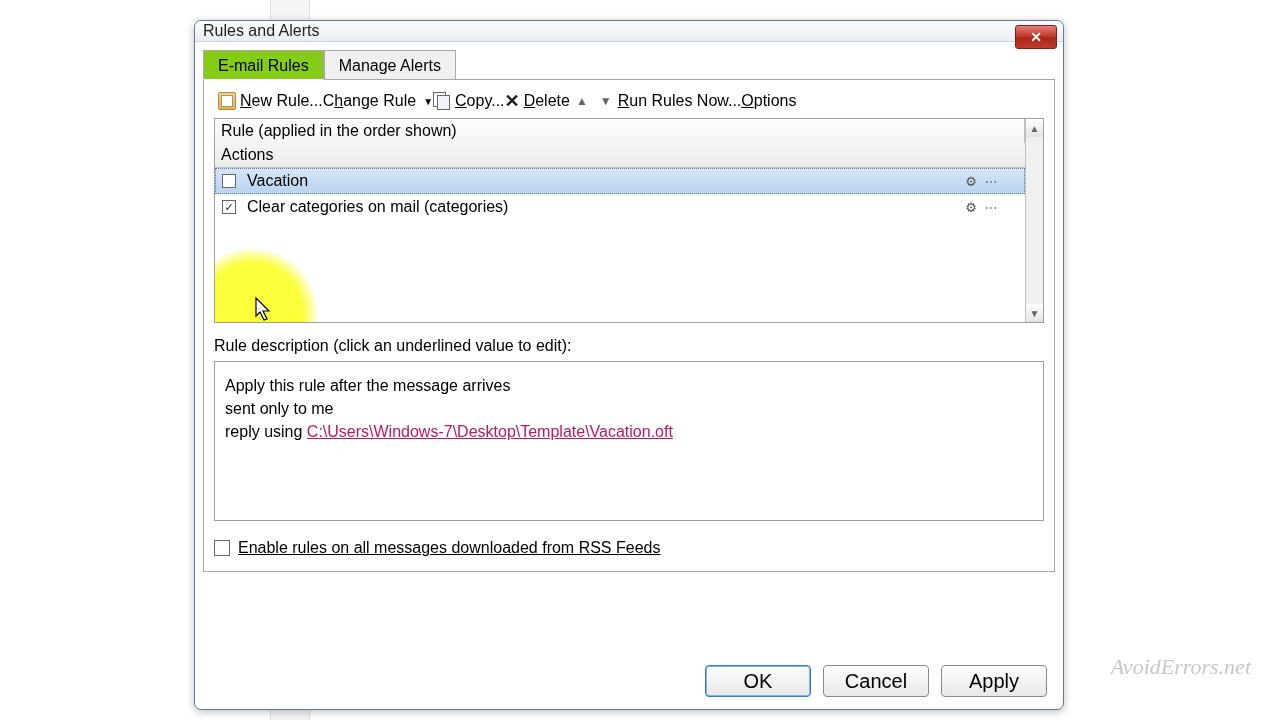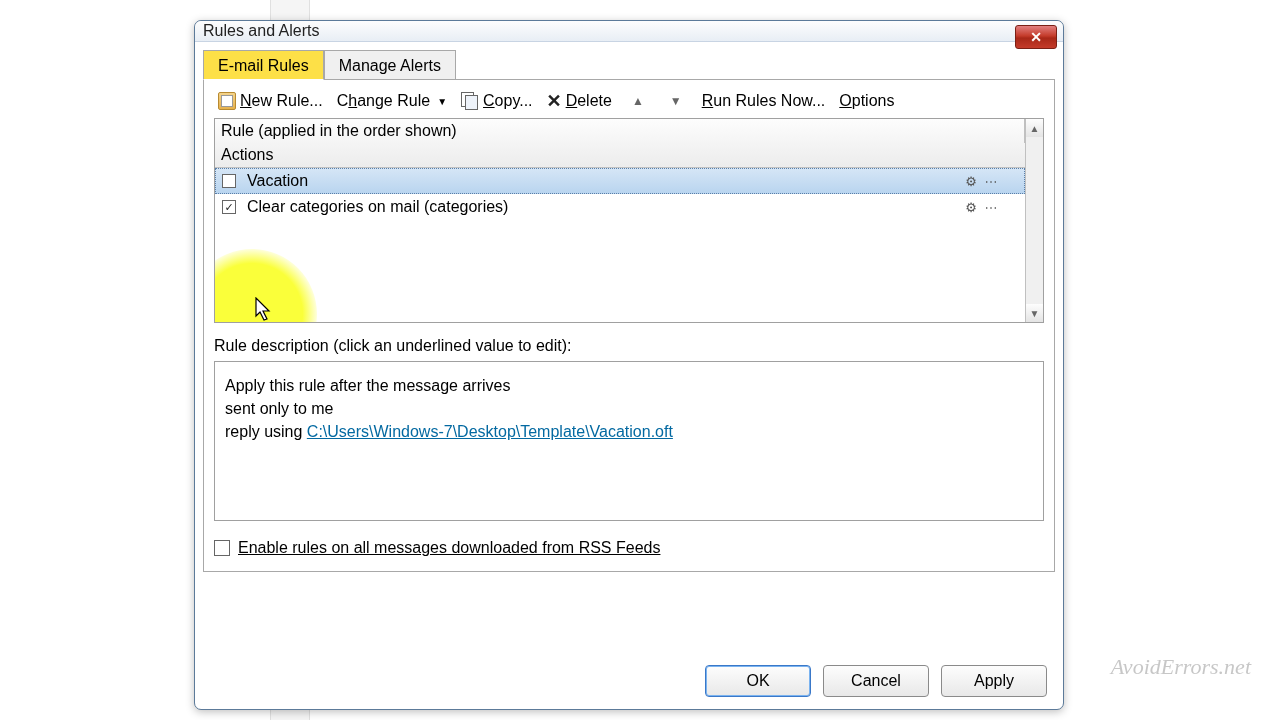--- a/index.html
+++ b/index.html
@@ -3,25 +3,25 @@
 <meta charset="utf-8">
 <style>
 * { box-sizing: border-box; margin: 0; padding: 0; }
 body { font-family: "Segoe UI", Tahoma, sans-serif; font-size: 15px; background: #fff; width: 1280px; height: 720px; position: relative; overflow: hidden; }
 .bg-panel { position: absolute; left: 270px; top: 0; width: 40px; height: 720px; background: #f5f5f5; border-left: 1px solid #e0e0e0; border-right: 1px solid #e0e0e0; }
 .dialog { position: absolute; left: 194px; top: 20px; width: 870px; height: 690px; background: #fff; border: 1px solid #5c7a99; border-radius: 7px; box-shadow: 0 2px 8px rgba(0,0,0,.25); }
 .titlebar { height: 21px; background: linear-gradient(#fdfdfd,#e8eef5); border-bottom: 1px solid #c8d4e3; border-radius: 7px 7px 0 0; display: flex; align-items: center; padding: 0 8px; position: relative; }
 .titlebar-text { font-size: 16px; color: #222; }
 .close-btn { position: absolute; right: 6px; top: 4px; width: 42px; height: 24px; background: linear-gradient(#e28080,#c43b2a 45%,#a82818 55%,#c43b2a); border: 1px solid #7a2015; border-radius: 3px; color: #fff; display: flex; align-items: center; justify-content: center; cursor: pointer; font-weight: bold; font-size: 14px; }
 .tab-strip { padding: 8px 8px 0 8px; display: flex; gap: 0; }
-.tab { padding: 6px 14px 4px; font-size: 16px; border: 1px solid #a8a8a8; background: #fde047; cursor: pointer; position: relative; }
+.tab { padding: 6px 14px 4px; font-size: 16px; border: 1px solid #a8a8a8; background: #84cc16; cursor: pointer; position: relative; }
 .tab.active { border-bottom: 1px solid #fff; z-index: 2; }
 .tab:not(.active) { background: #f0f0f0; }
 .content { border: 1px solid #a8a8a8; margin: 0 8px 8px 8px; position: relative; top: -1px; padding: 10px; }
-.toolbar { display: flex; align-items: center; gap: 14px; padding: 2px 4px 8px; font-size: 16px; }
+.toolbar { display: flex; align-items: center; gap: 0; padding: 2px 4px 8px; font-size: 16px; }
 .toolbar-item { display: flex; align-items: center; gap: 4px; cursor: pointer; }
 .toolbar u { text-decoration: underline; }
 .icon-sm { width: 18px; height: 18px; display: inline-block; }
 .icon-folder { background: linear-gradient(#f4d38a,#e6b14d); border: 1px solid #b88a30; border-radius: 2px; position: relative; }
 .icon-folder::after { content: ""; position: absolute; left: 2px; top: 2px; width: 10px; height: 10px; background: #fff; border: 1px solid #999; }
 .icon-copy { position: relative; }
 .icon-copy::before, .icon-copy::after { content: ""; position: absolute; width: 11px; height: 13px; background: #fff; border: 1px solid #666; }
 .icon-copy::before { left: 0; top: 0; }
 .icon-copy::after { left: 4px; top: 3px; background: #eef3fa; }
 .icon-x { color: #222; font-size: 18px; line-height: 1; font-weight: bold; }
@@ -38,25 +38,25 @@
 .rule-row .col-name { flex: 1; padding: 0 4px; }
 .rule-row .col-actions { width: 252px; display: flex; justify-content: flex-end; padding-right: 26px; gap: 4px; }
 .rule-chk { width: 14px; height: 14px; border: 1px solid #666; background: #fff; display: inline-flex; align-items: center; justify-content: center; font-size: 11px; color: #222; }
 .action-icon { width: 16px; height: 16px; color: #555; font-size: 13px; display: inline-flex; align-items: center; justify-content: center; }
 .scroll { width: 18px; background: #f0f0f0; border-left: 1px solid #c0c0c0; display: flex; flex-direction: column; justify-content: space-between; }
 .scroll-btn { height: 18px; display: flex; align-items: center; justify-content: center; font-size: 10px; color: #666; cursor: pointer; background: linear-gradient(#fdfdfd,#e4e4e4); }
 .highlight { position: absolute; left: -28px; top: 130px; width: 130px; height: 130px; border-radius: 50%; background: radial-gradient(circle, #faff3a 0%, #faff3a 55%, rgba(250,255,58,0) 74%); pointer-events: none; z-index: 5; }
 .cursor { position: absolute; left: 40px; top: 178px; width: 18px; height: 26px; z-index: 6; pointer-events: none; }
 .section-label { font-size: 16px; margin: 14px 0 6px 0; }
 .desc-box { border: 1px solid #a0a0a0; height: 160px; padding: 12px 10px; font-size: 16px; line-height: 1.45; }
-.desc-box a { color: #0369a1; text-decoration: underline; cursor: pointer; }
+.desc-box a { color: #be185d; text-decoration: underline; cursor: pointer; }
 .rss-row { display: flex; align-items: center; gap: 8px; margin: 18px 0 4px 0; font-size: 16px; text-decoration: underline; }
 .rss-chk { width: 16px; height: 16px; border: 1px solid #666; background: #fff; }
 .buttons { position: absolute; right: 16px; bottom: 12px; display: flex; gap: 12px; }
-.btn { width: 106px; height: 32px; border: 1px solid #8a8a8a; border-radius: 4px; background: linear-gradient(#fdfdfd,#e8e8e8); font-size: 16px; cursor: pointer; display: flex; align-items: center; justify-content: center; }
+.btn { width: 106px; height: 32px; border: 1px solid #8a8a8a; border-radius: 4px; background: linear-gradient(#fdfdfd,#e8e8e8); font-size: 20px; cursor: pointer; display: flex; align-items: center; justify-content: center; }
 .btn.default { border: 1px solid #3a78c8; box-shadow: 0 0 0 1px #7ab3f0 inset; }
 .watermark { position: absolute; right: 29px; bottom: 40px; font-size: 22px; color: rgba(130,130,130,.45); font-style: italic; font-family: Georgia, serif; pointer-events: none; z-index: 20; }
 .dropdown-caret { font-size: 10px; margin-left: 3px; }
 </style>
 </head>
 <body>
 
 <div class="bg-panel"></div>
 
 <div class="dialog">

